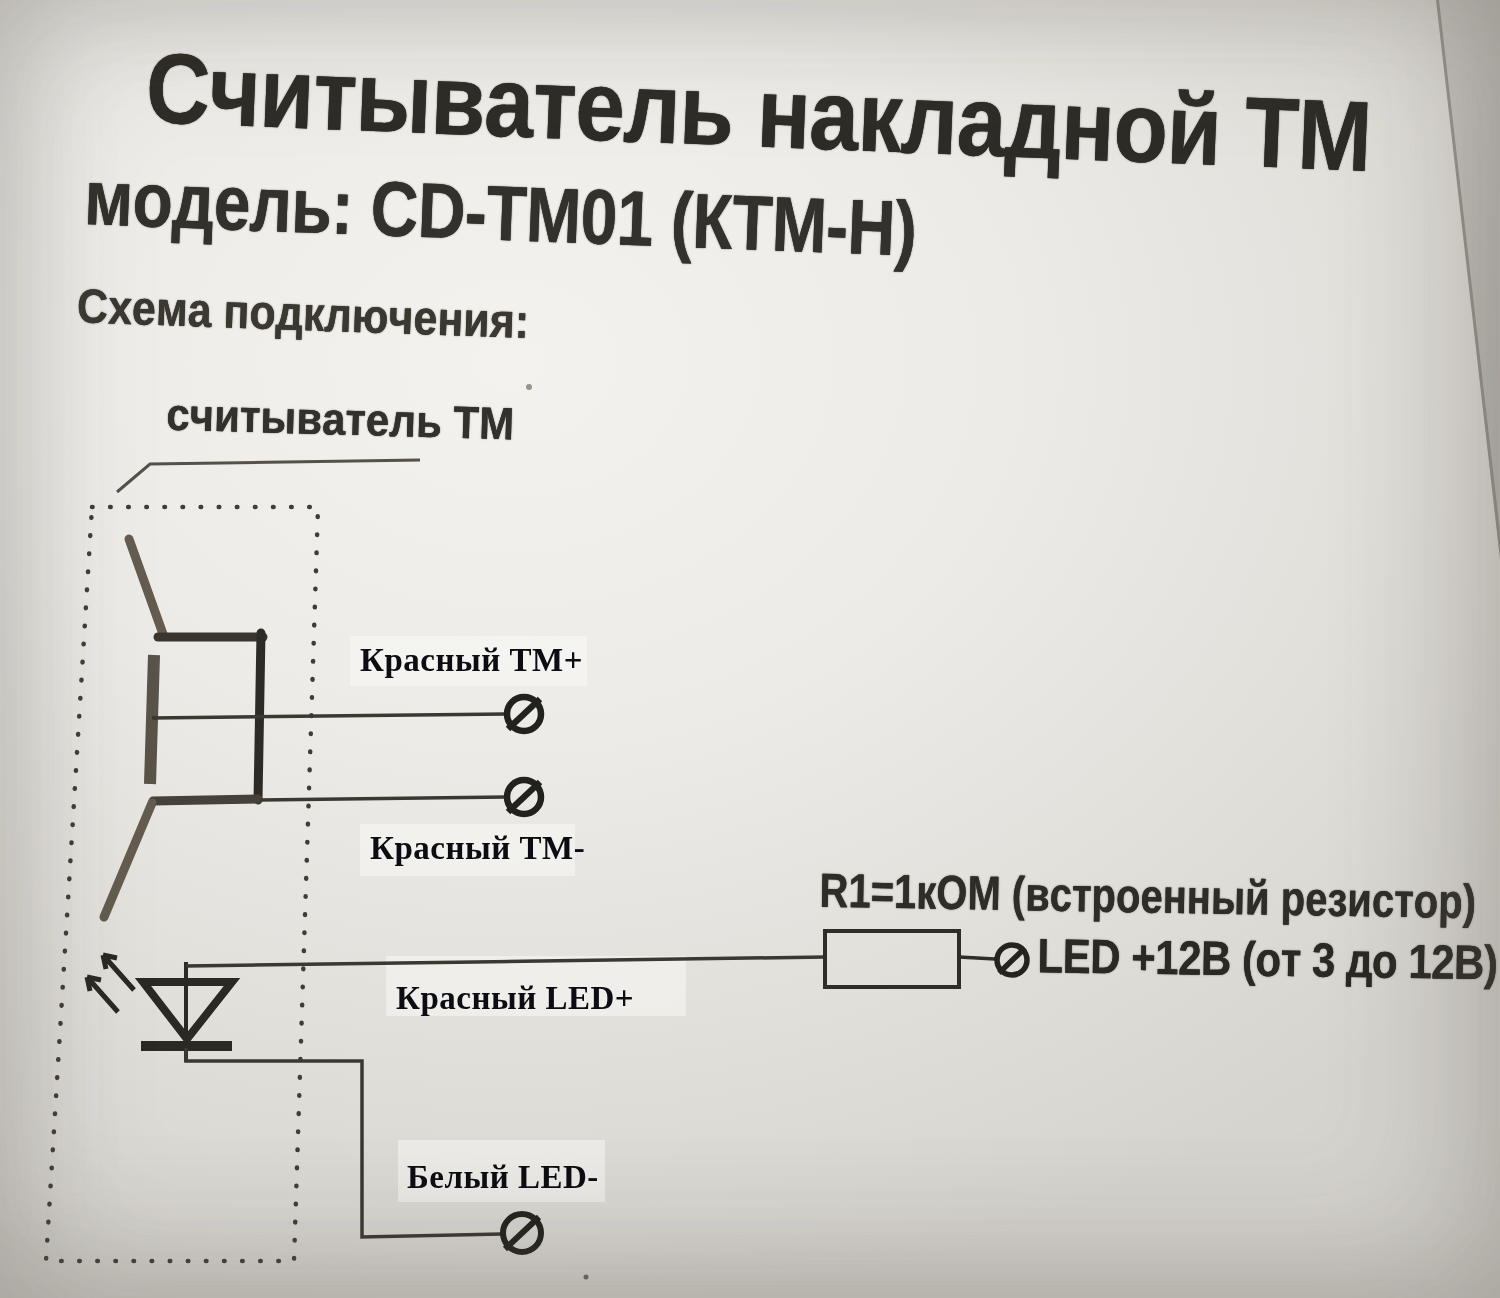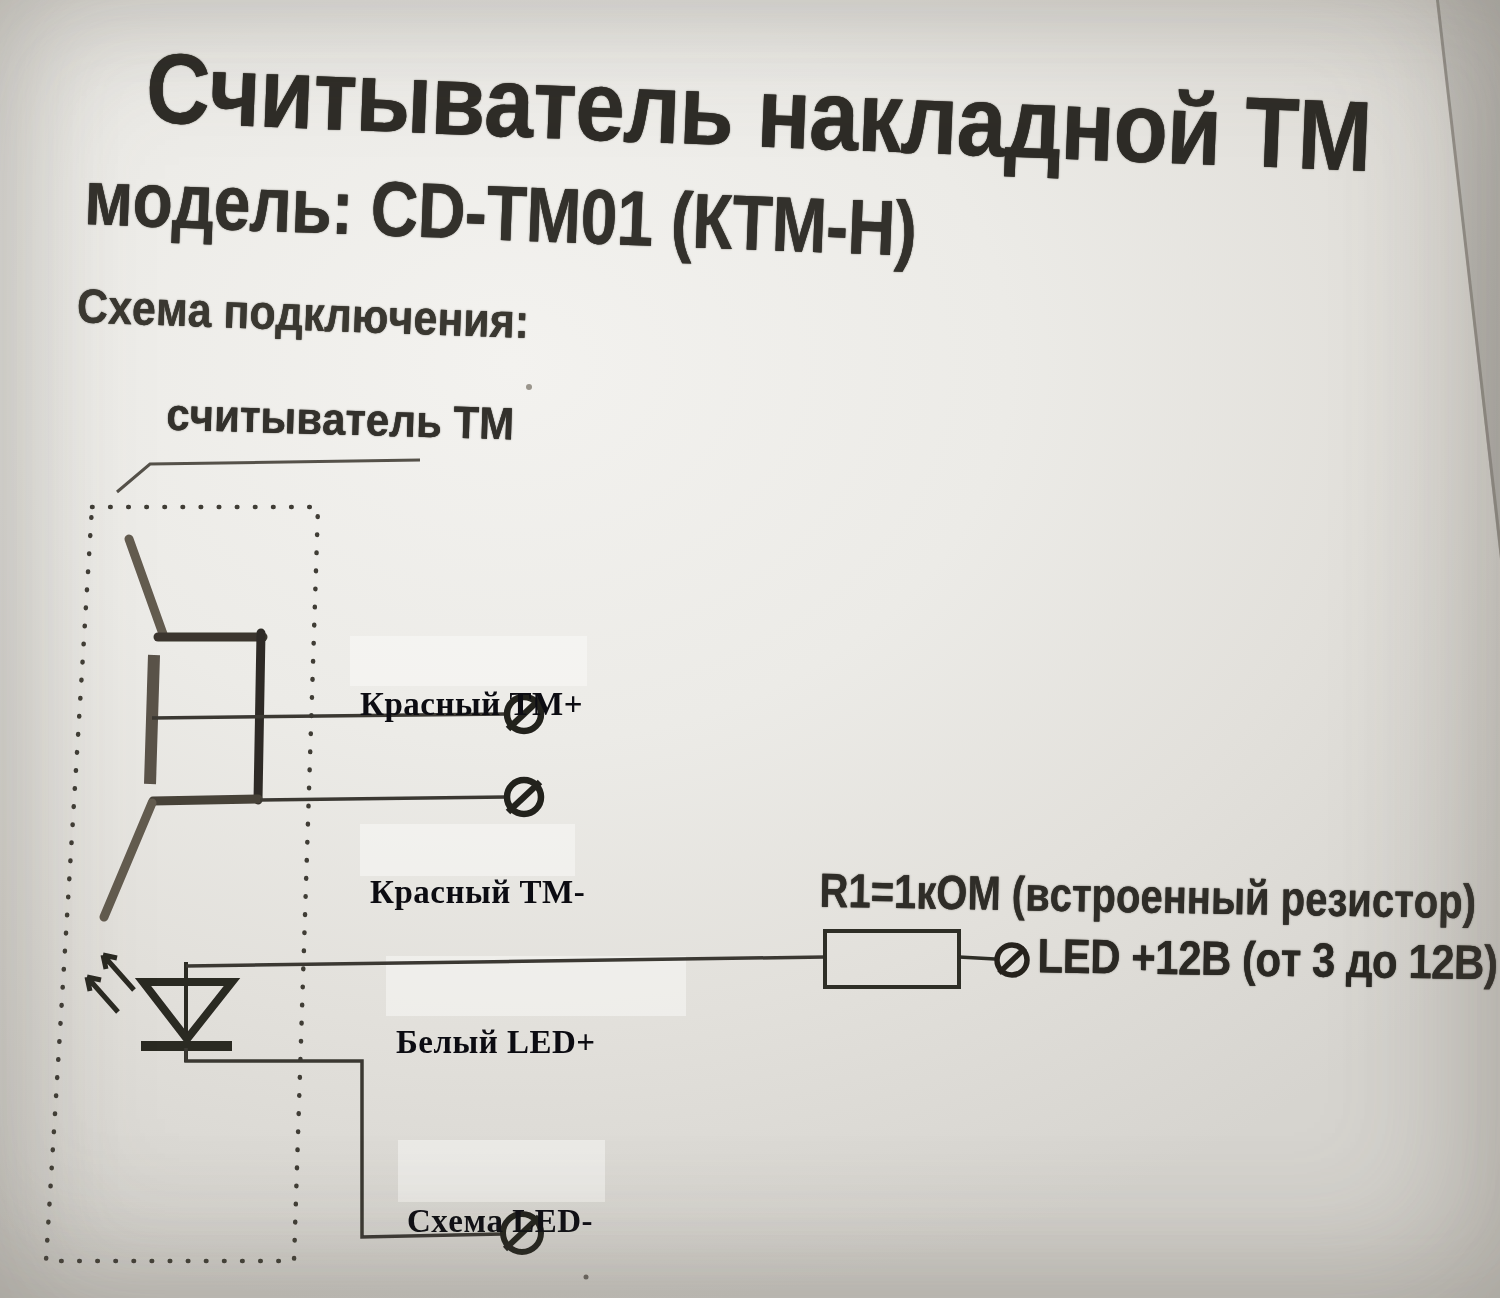--- a/index.html
+++ b/index.html
@@ -19,21 +19,21 @@
     clip-path:polygon(17px 0, 80px 0, 80px 560px);
   }
   .t-print{
     position:absolute;font-family:"Liberation Sans",sans-serif;font-weight:bold;
     color:#33312c;white-space:nowrap;line-height:1;
     text-shadow:0 0 1.6px rgba(60,57,50,.8),0 0 .5px rgba(60,57,50,.95);
     transform-origin:left top;
   }
   .t-annot{
     position:absolute;font-family:"Liberation Serif",serif;font-weight:bold;
-    color:#0c0c12;white-space:nowrap;line-height:1;letter-spacing:.5px;margin-top:44px;
+    color:#0c0c12;white-space:nowrap;line-height:1;letter-spacing:.5px;
   }
   #title      {left:148px;top:38px; font-size:89px; letter-spacing:-1px; transform:rotate(2.3deg) scaleY(1.12); color:#2e2c27;}
   #model-line {left:86px; top:158px;font-size:66px; letter-spacing:-.5px;transform:rotate(2.2deg) scaleY(1.18);}
   #section    {left:78px; top:282px;font-size:43px; transform:rotate(2deg) scaleY(1.12); color:#3a3831;}
   #reader-lbl {left:167px;top:392px;font-size:42px; transform:rotate(1.6deg) scaleY(1.08);}
   #r1-note    {left:820px;top:866px;font-size:40px; transform:rotate(1deg) scaleY(1.2); color:#2f2d28;}
   #led-term   {left:1038px;top:932px;font-size:42px;letter-spacing:-.5px;transform:rotate(.9deg) scaleY(1.15); color:#2b2924;}
   #lbl-tm-plus  {left:360px;top:644px;font-size:33px;}
   #lbl-tm-minus {left:370px;top:832px;font-size:33px;}
   #lbl-led-plus {left:396px;top:982px;font-size:33px;}
@@ -126,16 +126,16 @@
 
   <div class="t-print" id="title">Считыватель накладной ТМ</div>
   <div class="t-print" id="model-line">модель: CD-TM01 (КТМ-Н)</div>
   <div class="t-print" id="section">Схема подключения:</div>
   <div class="t-print" id="reader-lbl">считыватель ТМ</div>
   <div class="t-print" id="r1-note">R1=1кОМ (встроенный резистор)</div>
   <div class="t-print" id="led-term">LED +12В (от 3 до 12В)</div>
 
   <div class="t-annot" id="lbl-tm-plus">Красный ТМ+</div>
   <div class="t-annot" id="lbl-tm-minus">Красный ТМ-</div>
-  <div class="t-annot" id="lbl-led-plus">Белый LED+</div>
-  <div class="t-annot" id="lbl-led-minus">Схема LED-</div>
+  <div class="t-annot" id="lbl-led-plus">Красный LED+</div>
+  <div class="t-annot" id="lbl-led-minus">Белый LED-</div>
 
 </div>
 
 </body></html>

